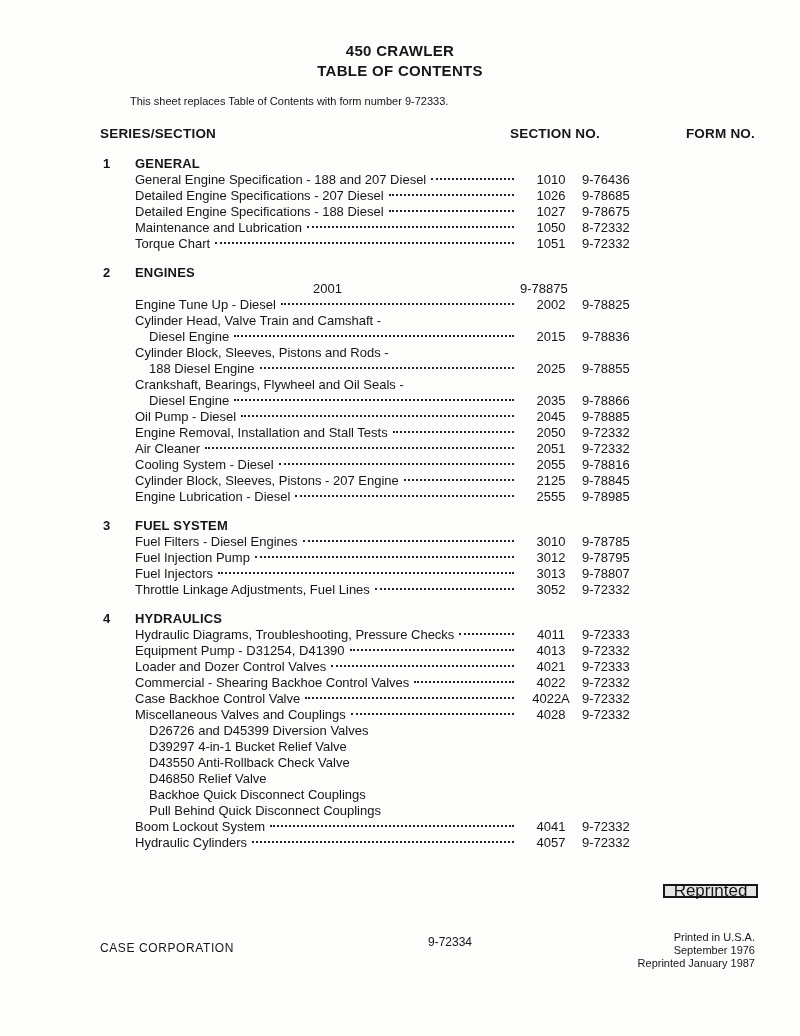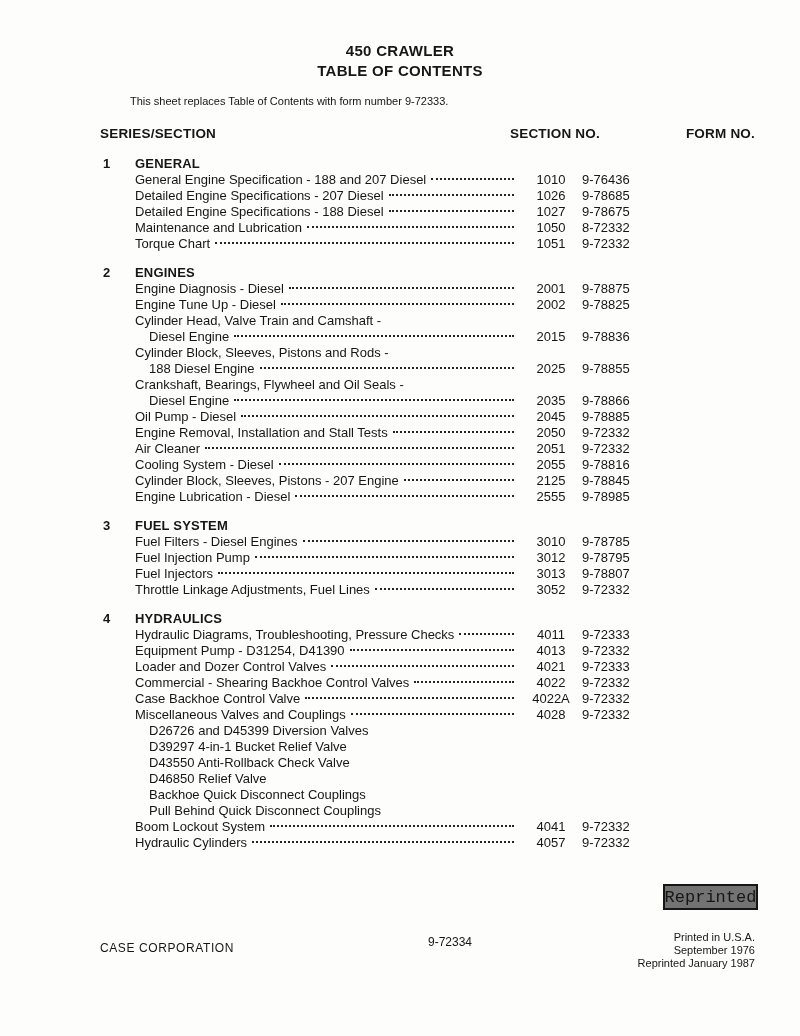--- a/index.html
+++ b/index.html
@@ -78,28 +78,27 @@
     border-bottom: 2px dotted #242424;
     margin: 0 6px 2px 5px;
   }
   .section-no { text-align: center; }
   .form-no    { text-align: left; }
   .stamp-box {
     position: absolute;
     left: 663px;
     top: 884px;
     width: 95px;
-    height: 26px;
+    height: 14px;
     border: 2px solid #161616;
     display: flex;
     align-items: center;
     justify-content: center;
     font-size: 17px;
-    background: #737373;
-    font-family: Liberation Mono, monospace;
+    background: #e5e5e5;
   }
   .company {
     position: absolute;
     left: 100px;
     top: 941px;
     font-size: 12px;
     letter-spacing: 0.6px;
   }
   .form-center {
     position: absolute;
@@ -180,24 +179,20 @@
             <span class="section-no">1051</span>
             <span class="form-no">9-72332</span>
           </div>
         </div>
         <div class="toc-section">
           <div class="section-header">
             <span class="section-number">2</span>
             <span class="section-name">ENGINES</span>
           </div>
           <div class="toc-row">
-            <span class="label-cell">
-              <span class="row-label">Engine Diagnosis - Diesel</span>
-              <span class="dots"></span>
-            </span>
             <span class="section-no">2001</span>
             <span class="form-no">9-78875</span>
           </div>
           <div class="toc-row">
             <span class="label-cell">
               <span class="row-label">Engine Tune Up - Diesel</span>
               <span class="dots"></span>
             </span>
             <span class="section-no">2002</span>
             <span class="form-no">9-78825</span>

